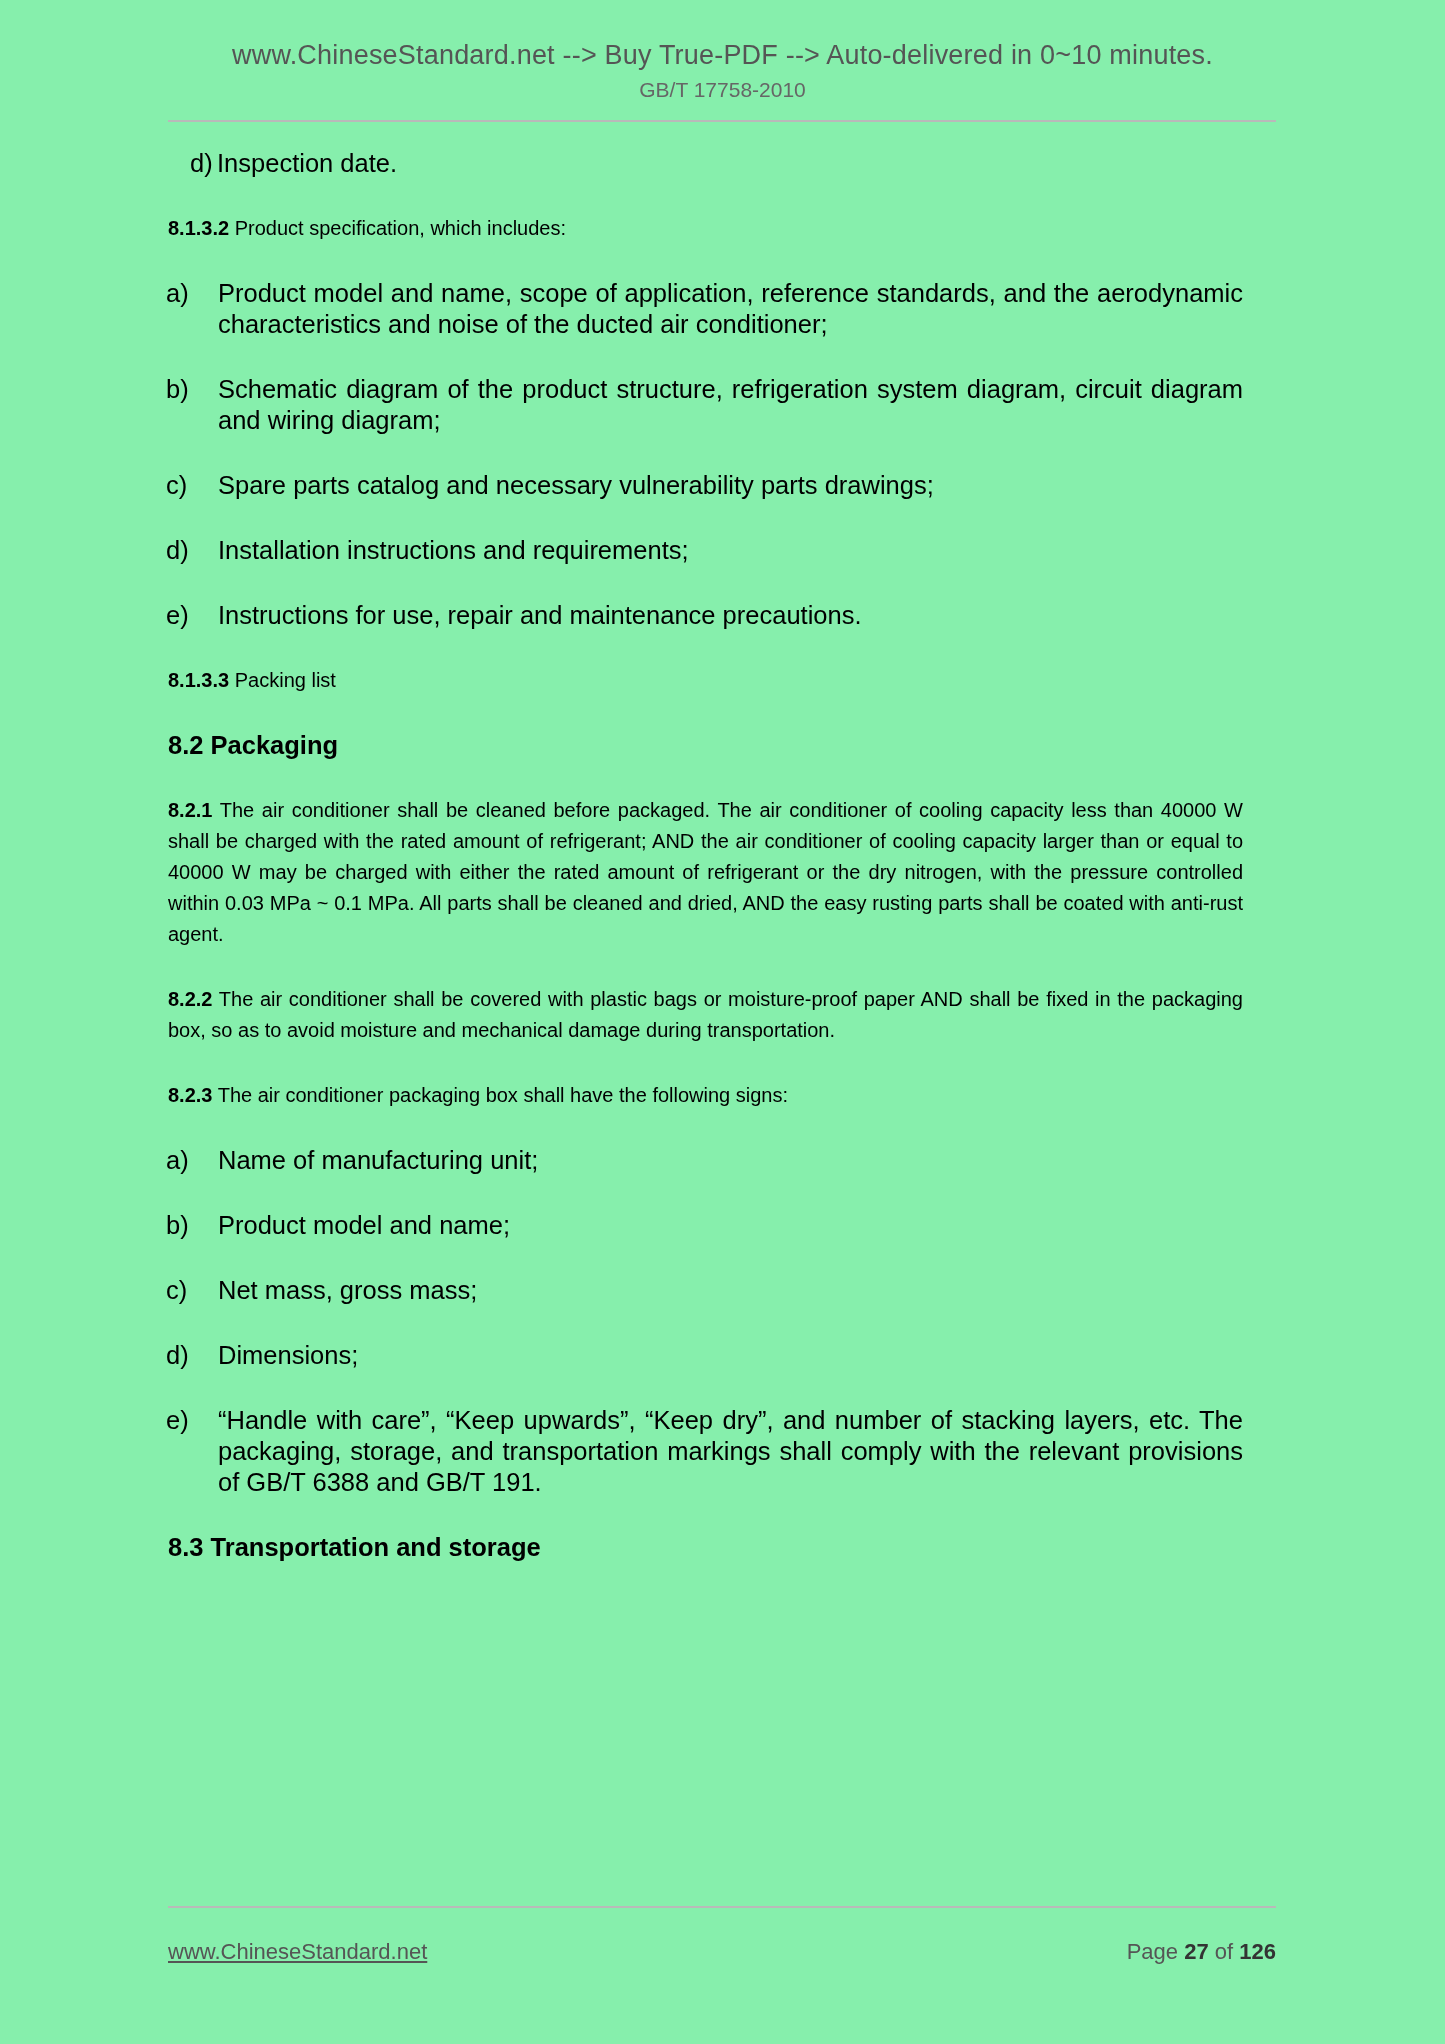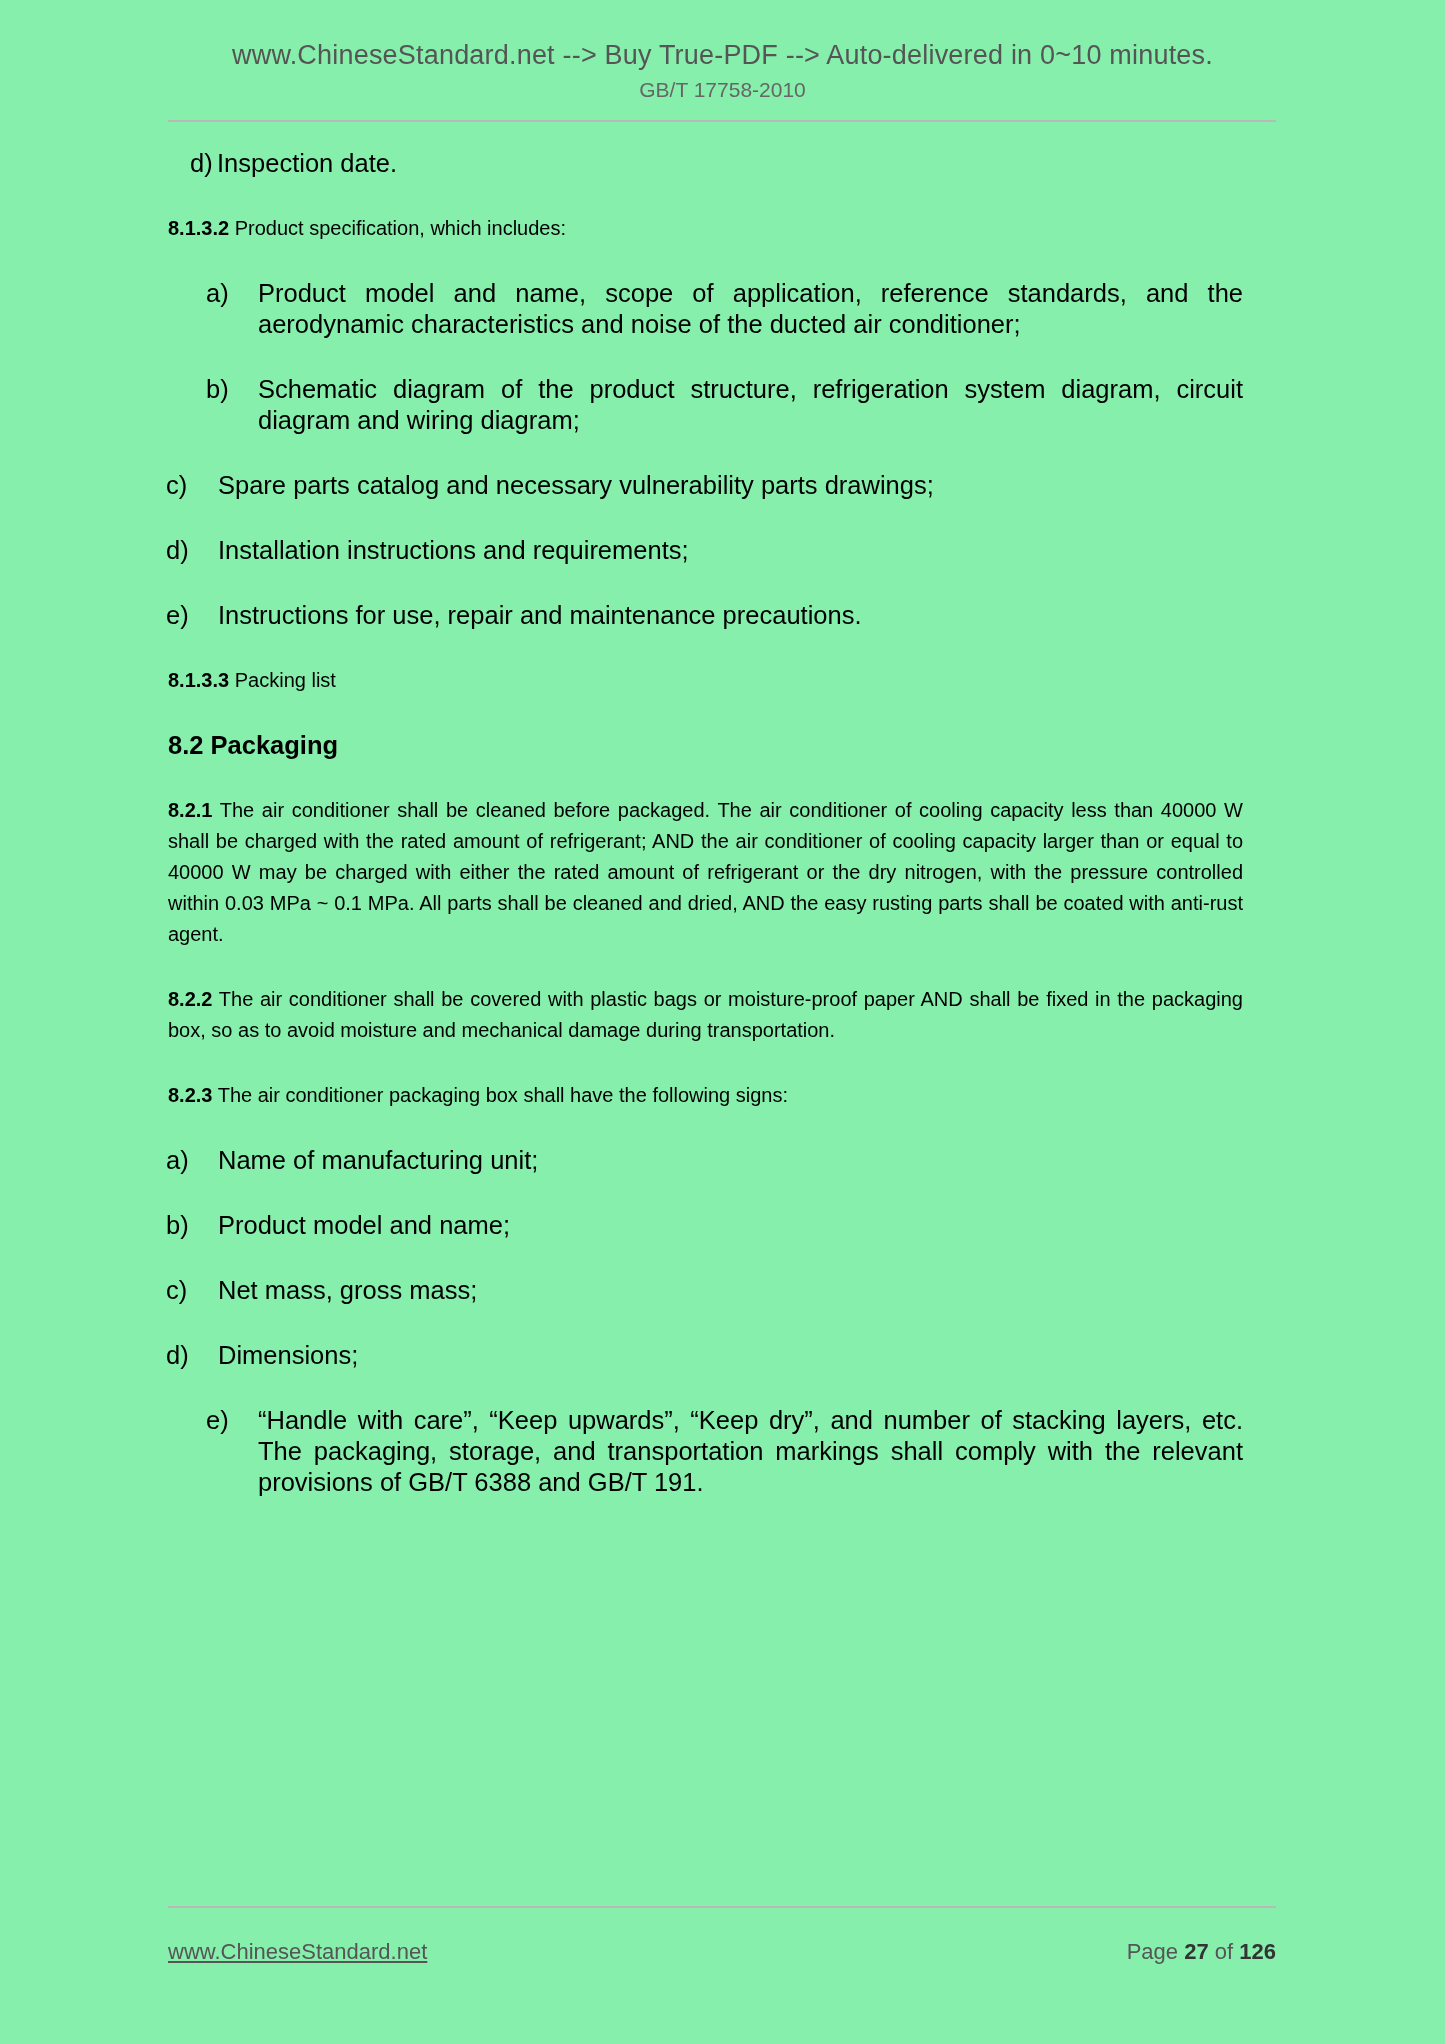--- a/index.html
+++ b/index.html
@@ -79,21 +79,20 @@
     font-size: 25.5px;
     line-height: 31px;
     margin: 0 0 30px 0;
     padding-left: 24px;
     text-indent: -1px;
     color: #000000;
     text-align: left;
   }
   .item.just {
     text-align: justify;
-    margin-left: 40px;
   }
   .item .marker {
     display: inline-block;
     width: 26px;
   }
   .item .body-text {
     display: inline;
   }
   .item-hang {
     padding-left: 50px;
@@ -210,20 +209,21 @@
     </div>
 
     <div class="item item-hang gap-lg">
       <span class="marker">d)</span><span class="body-text">Dimensions;</span>
     </div>
 
     <div class="item item-hang just gap-lg">
       <span class="marker">e)</span><span class="body-text">“Handle with care”, “Keep upwards”, “Keep dry”, and number of stacking layers, etc. The packaging, storage, and transportation markings shall comply with the relevant provisions of GB/T 6388 and GB/T 191.</span>
     </div>
 
+    <div class="heading">8.3 Transportation and storage</div>
 
   </div>
 
   <div class="rule-bottom"></div>
 
   <div class="footer">
     <a class="footer-link" href="#">www.ChineseStandard.net</a>
     <div class="footer-page">
       <span>Page</span>
       <b>27</b>

